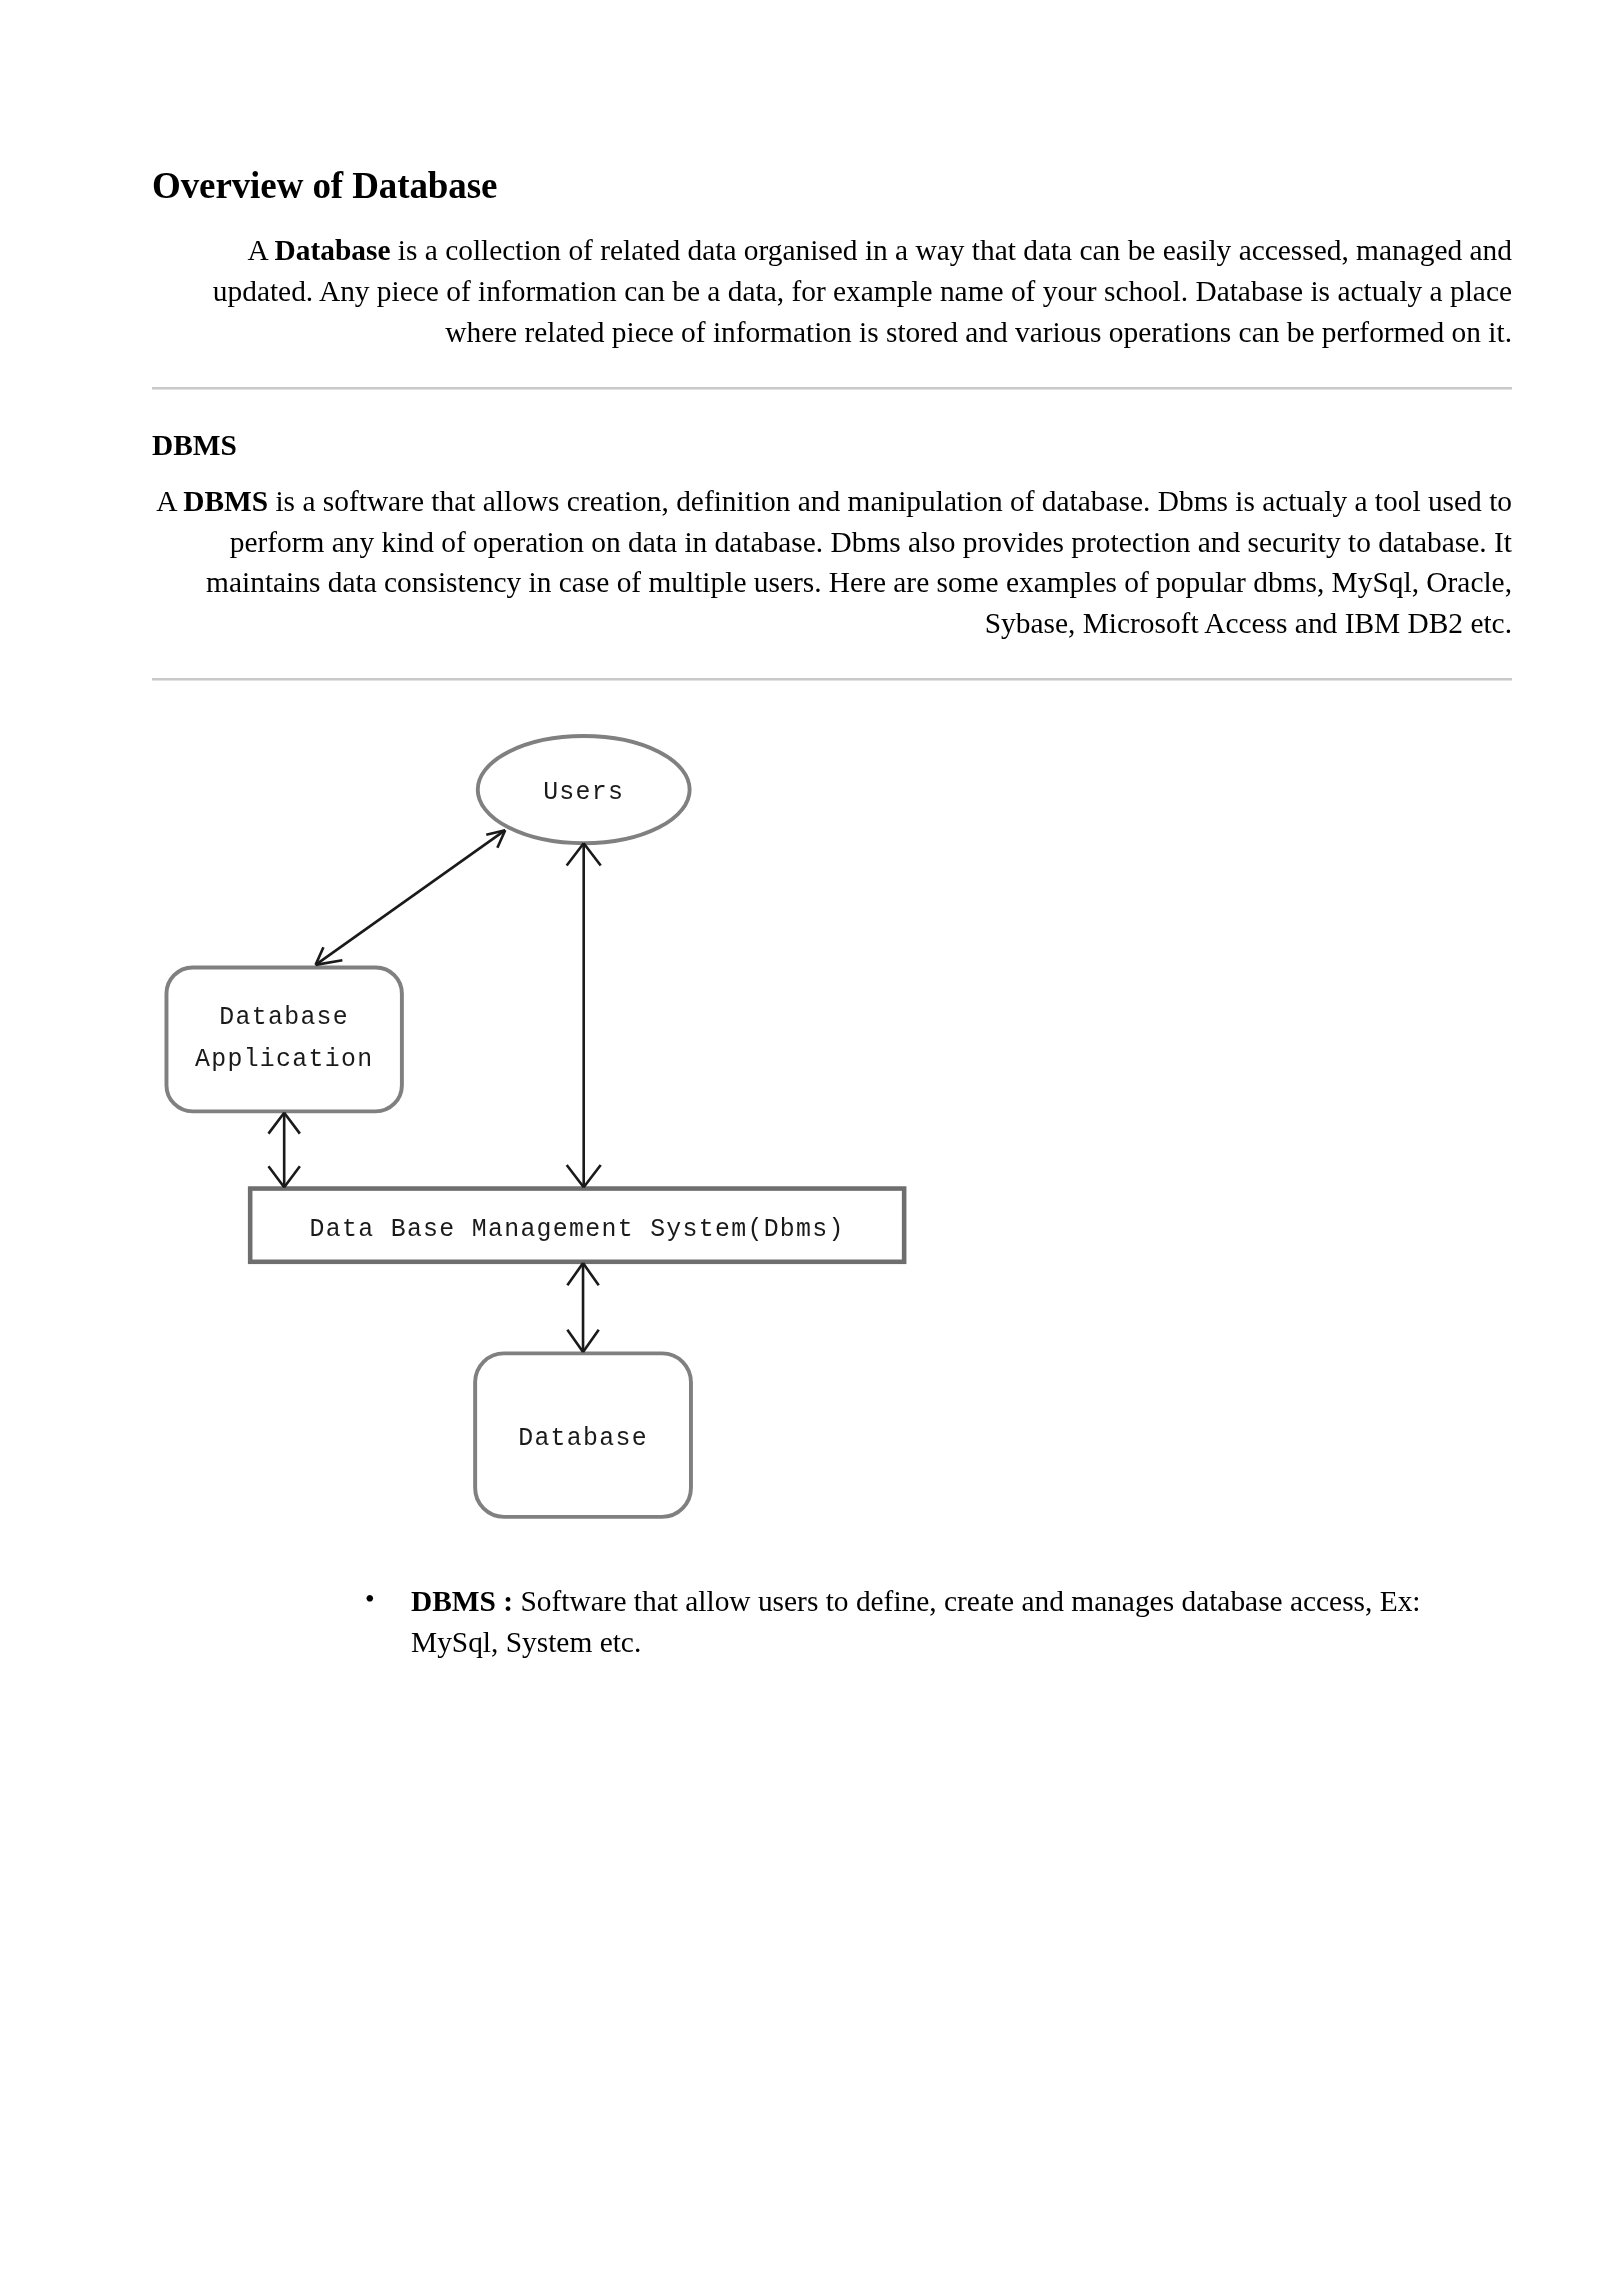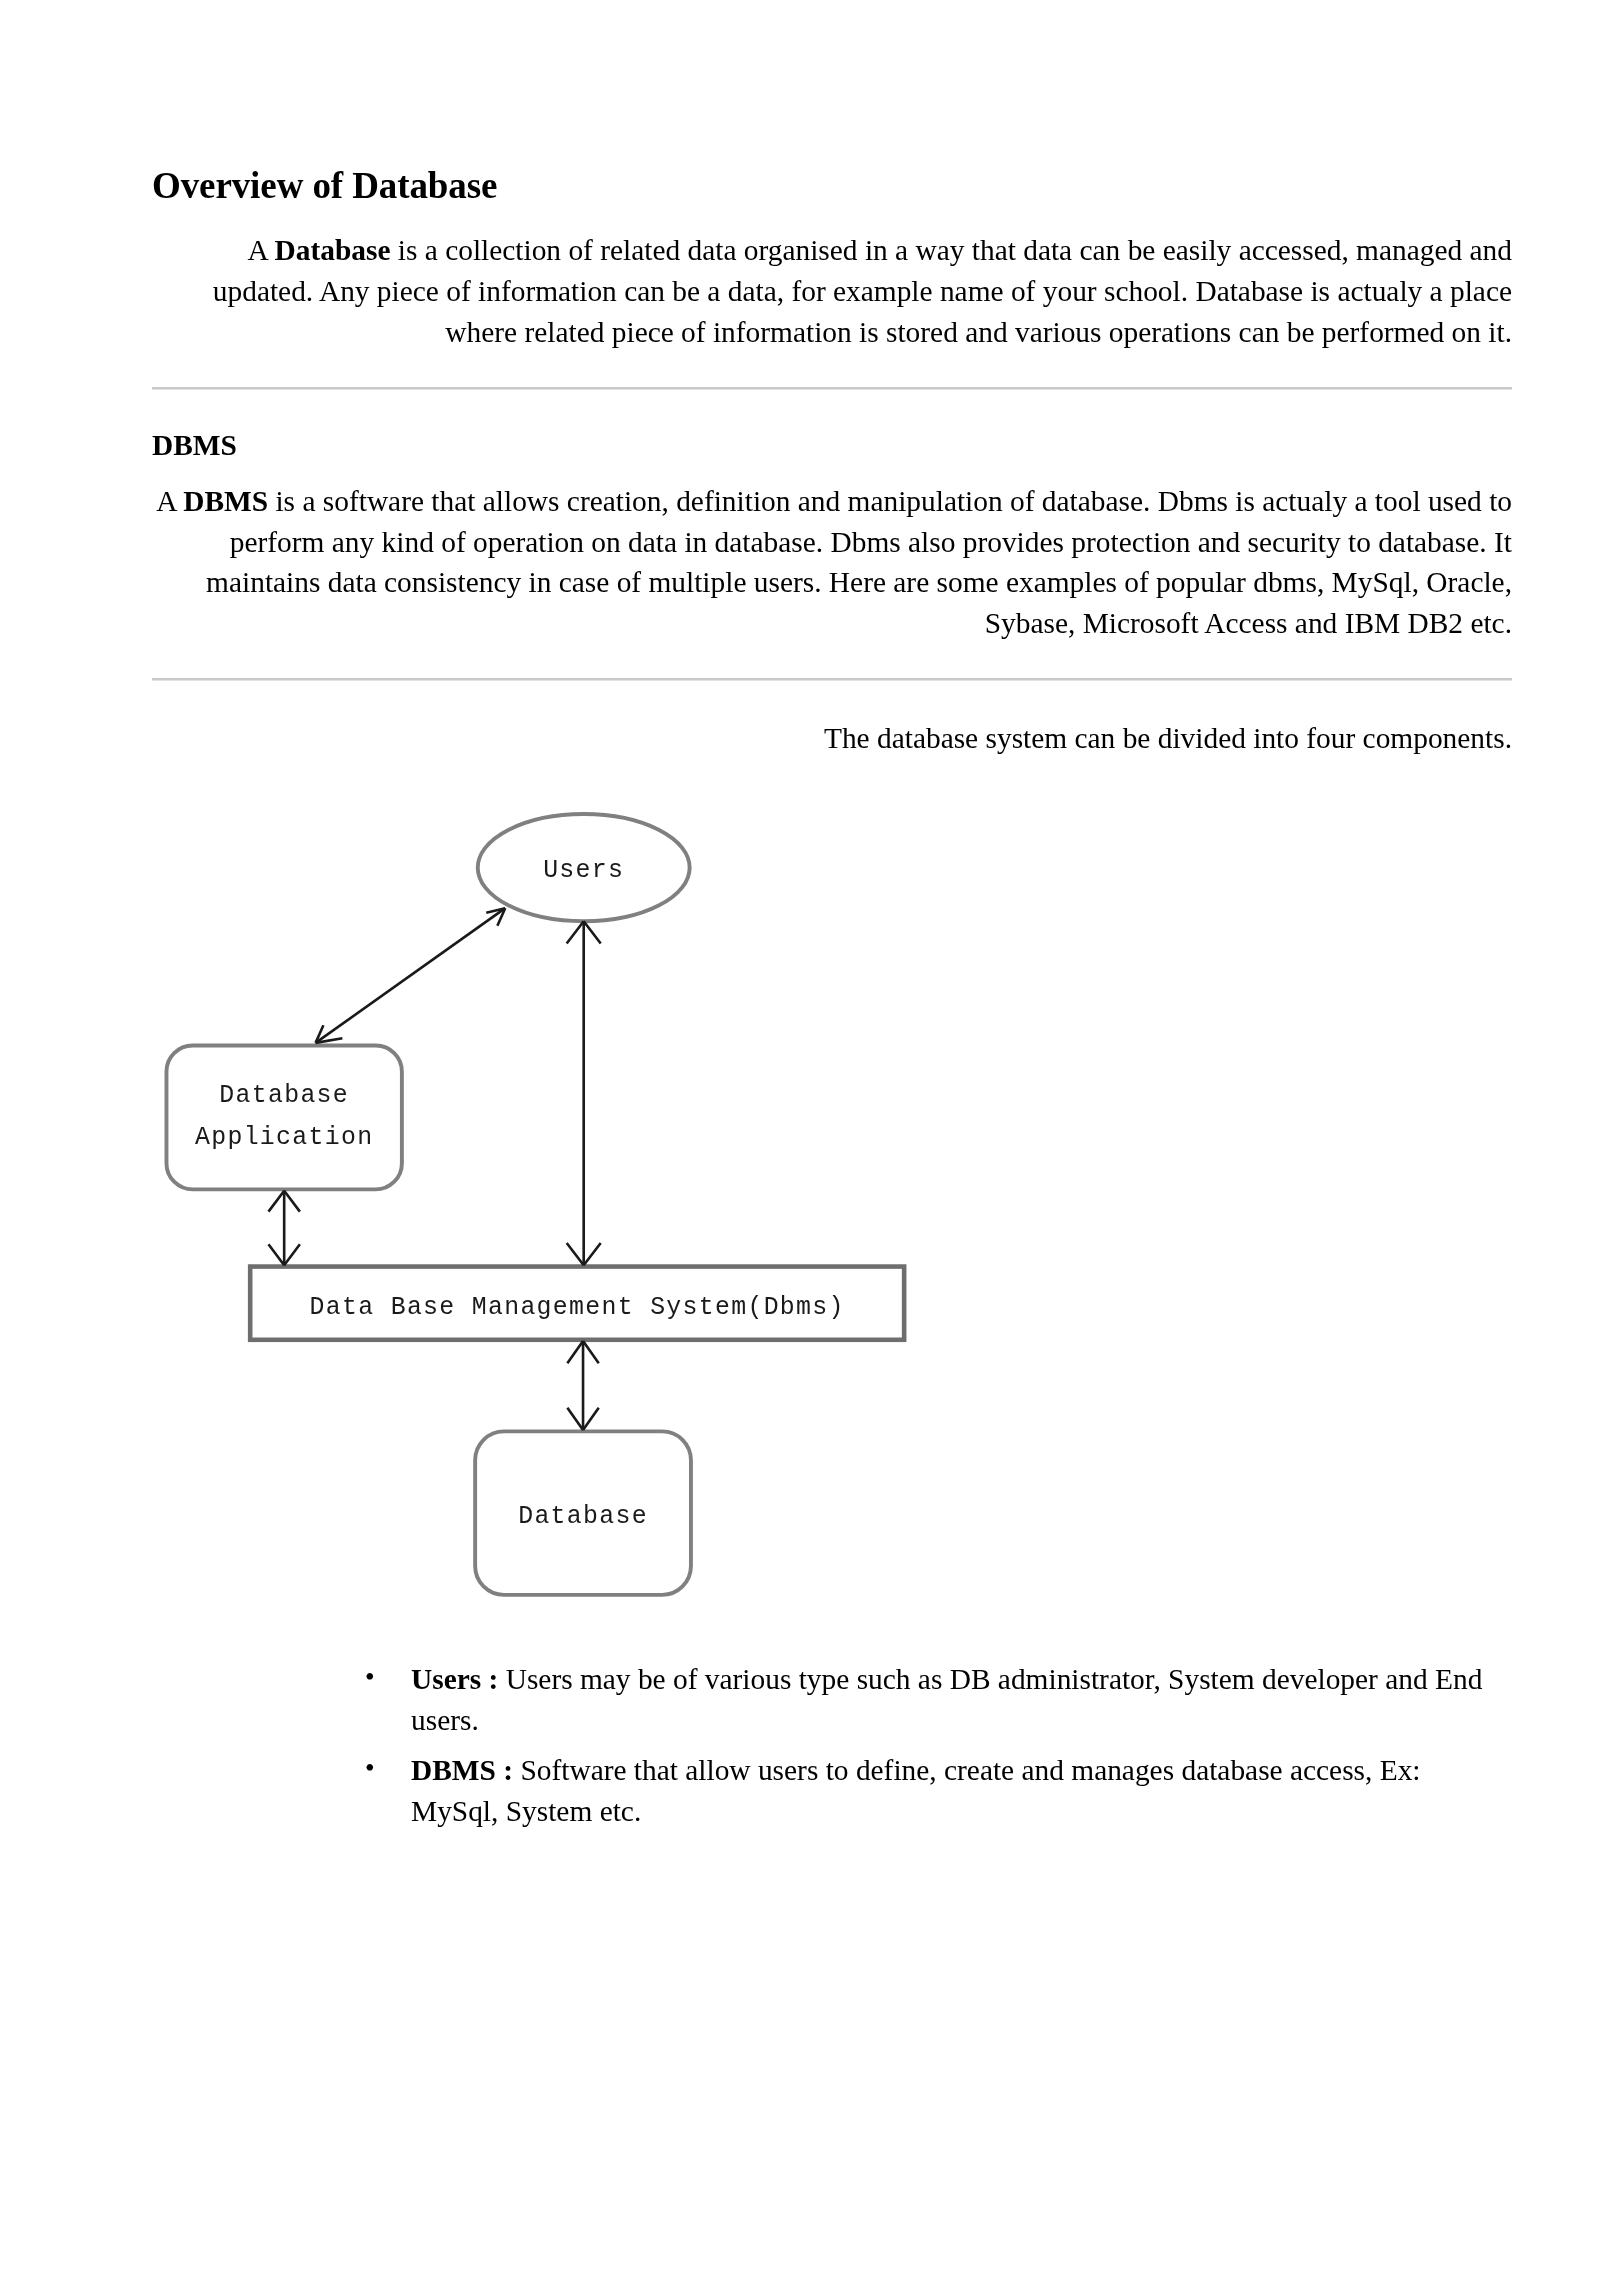--- a/index.html
+++ b/index.html
@@ -133,21 +133,20 @@
 
   <hr class="rule">
 
   <h2 class="section-title">DBMS</h2>
 
   <p class="body-text"><span>A </span><b>DBMS</b><span> is a software that allows creation, definition and manipulation of database. Dbms is actualy a tool used to perform any kind of operation on data in database. Dbms also provides protection and security to database. It maintains data consistency in case of multiple users. Here are some examples of popular dbms, MySql, Oracle, Sybase, Microsoft Access and IBM DB2 etc.</span></p>
 
   <hr class="rule">
 
 
-  <p class="body-text">The database system can be divided into four components.</p>
 
   <div class="diagram-wrap">
     <svg class="diagram" width="798" height="824" viewBox="0 0 1220 1260" xmlns="http://www.w3.org/2000/svg">
 
       <ellipse class="shape-stroke" cx="660" cy="108" rx="162" ry="82"></ellipse>
       <text class="node-label" x="660" y="122">Users</text>
 
       <rect class="shape-stroke" x="22" y="380" rx="40" ry="40" width="360" height="220"></rect>
       <text class="node-label" x="202" y="466">Database</text>
       <text class="node-label" x="202" y="530">Application</text>
@@ -171,18 +170,17 @@
       <path class="arrowhead" d="M 202 716 L 178 684 M 202 716 L 226 684"></path>
 
       <line class="connector" x1="659" y1="832" x2="659" y2="968"></line>
       <path class="arrowhead" d="M 659 832 L 635 866 M 659 832 L 683 866"></path>
       <path class="arrowhead" d="M 659 968 L 635 934 M 659 968 L 683 934"></path>
 
     </svg>
   </div>
 
   <ul class="component-list">
-    <li><span class="term">Users :</span><span> Users may be of various type such as DB administrator, System developer and End users.</span></li>
     <li><span class="term">DBMS :</span><span> Software that allow users to define, create and manages database access, Ex: MySql, System etc.</span></li>
   </ul>
 
 </div>
 
 
 </body></html>

